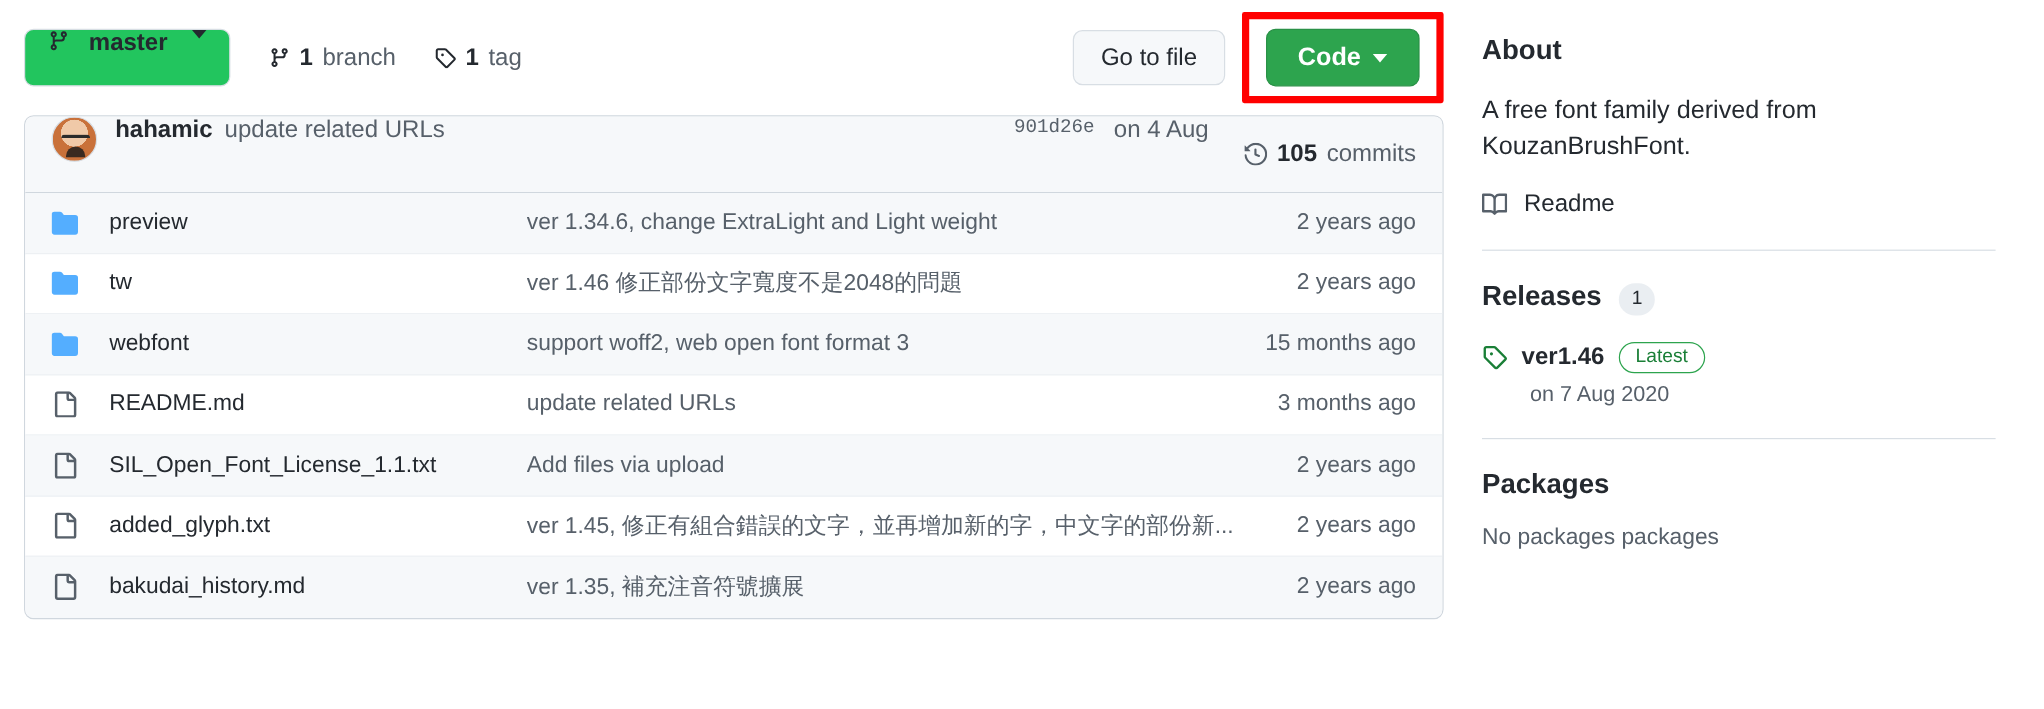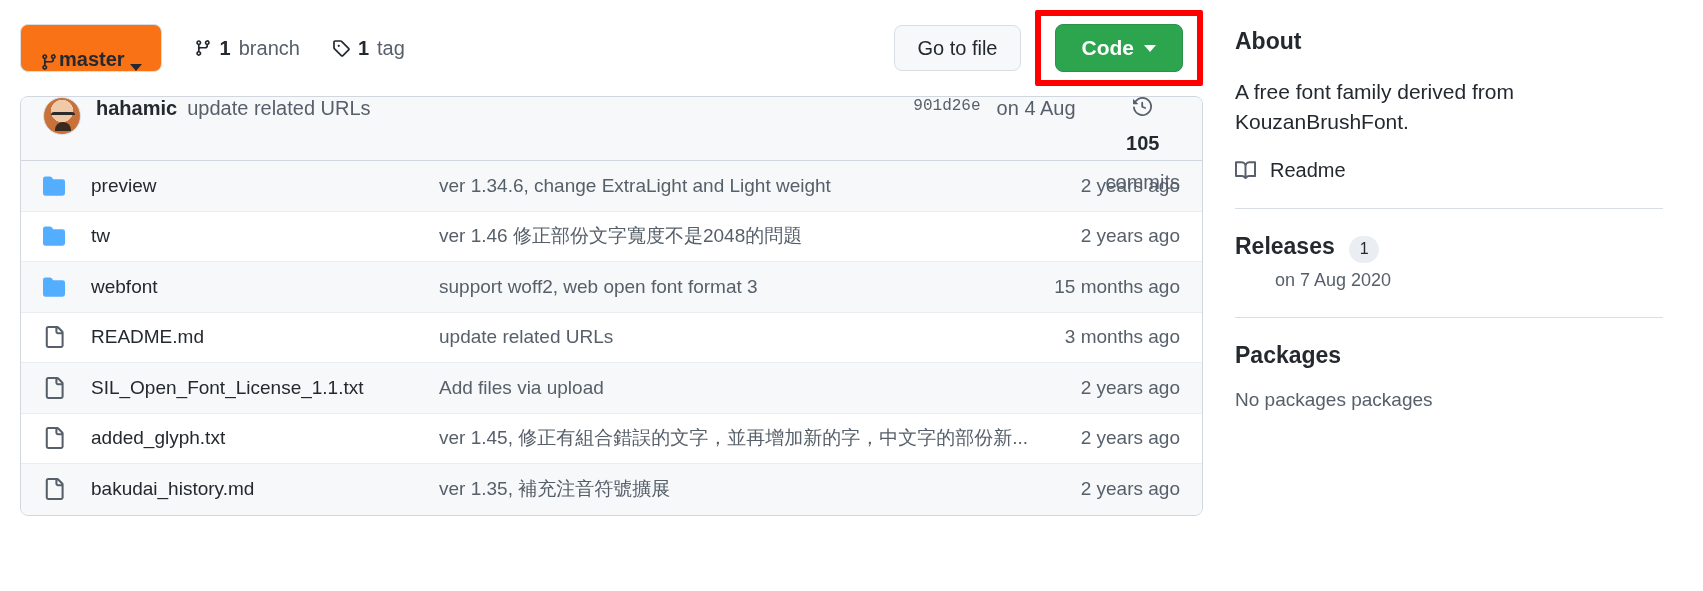--- a/index.html
+++ b/index.html
@@ -10,23 +10,23 @@
     color: #24292f;
     overflow: hidden;
   }
   .page { display: flex; width: 1703px; height: 591px; }
   .left-col { width: 1225px; padding: 0 22px 0 20px; position: relative; }
   .right-col { width: 478px; padding: 28px 40px 0 10px; }
 
   
   .toolbar { display: flex; align-items: center; height: 96px; }
   .branch-btn {
-    display: flex; align-items: flex-end; gap: 1px;
+    display: flex; align-items: flex-start; gap: 16px;
     height: 48px; padding: 0 19px;
-    background: #f97316; border: 1px solid #d8dee4;
+    background: #22c55e; border: 1px solid #d8dee4;
     border-radius: 8px; font-size: 20px; font-weight: 600; color: #24292f;
     cursor: pointer;
   }
   .branch-btn .caret {
     width: 0; height: 0; margin-left: 4px;
     border-left: 6px solid transparent; border-right: 6px solid transparent;
     border-top: 7px solid #24292f;
   }
   .meta-link {
     display: flex; align-items: center; gap: 8px;
@@ -79,22 +79,22 @@
     width: 16px; height: 9px; background: #3a2a20; border-radius: 8px 8px 0 0;
   }
   .commit-author { margin-left: 15px; font-size: 20px; font-weight: 600; color: #24292f; cursor: pointer; }
   .commit-msg { margin-left: 10px; font-size: 20px; color: #57606a; cursor: pointer; }
   .commit-hash {
     margin-left: auto; font-family: "Liberation Mono", "DejaVu Sans Mono", monospace;
     font-size: 16px; color: #57606a; cursor: pointer;
   }
   .commit-date { margin-left: 16px; font-size: 20px; color: #57606a; }
   .commit-count {
-    display: flex; align-items: center; gap: 16px;
-    margin-left: 30px; font-size: 20px; color: #57606a; cursor: pointer; flex-direction: column;
+    display: flex; align-items: center; gap: 8px;
+    margin-left: 30px; font-size: 20px; color: #57606a; cursor: pointer;
   }
   .commit-count b { color: #24292f; font-weight: 600; }
 
   .frow {
     display: flex; align-items: center;
     height: 50.5px; padding: 0 22px;
     border-bottom: 1px solid #eaeef2; background: #ffffff; gap: 8px;
   }
   .frow.alt { background: #f6f8fa; }
   .frow:last-child { border-bottom: none; justify-content: flex-end; }
@@ -293,20 +293,29 @@
       <span>Readme</span>
     </div>
 
     <div class="side-sep"></div>
 
     <div>
       <span class="side-h">Releases</span>
       <span class="counter">1</span>
     </div>
 
+    <div class="rel-row">
+      <span>
+        <svg width="21" height="21" viewBox="0 0 16 16" fill="#1a7f37">
+          <path d="M1 7.775V2.75C1 1.784 1.784 1 2.75 1h5.025c.464 0 .91.184 1.238.513l6.25 6.25a1.75 1.75 0 0 1 0 2.474l-5.026 5.026a1.75 1.75 0 0 1-2.474 0l-6.25-6.25A1.752 1.752 0 0 1 1 7.775Zm1.5 0c0 .066.026.13.073.177l6.25 6.25a.25.25 0 0 0 .354 0l5.025-5.025a.25.25 0 0 0 0-.354l-6.25-6.25a.25.25 0 0 0-.177-.073H2.75a.25.25 0 0 0-.25.25ZM6 5a1 1 0 1 1 0 2 1 1 0 0 1 0-2Z"></path>
+        </svg>
+      </span>
+      <span class="rel-name">ver1.46</span>
+      <span class="latest-badge">Latest</span>
+    </div>
     <div class="rel-date">on 7 Aug 2020</div>
 
     <div class="side-sep"></div>
 
     <div class="side-h">Packages</div>
     <div class="pkg-none">No packages packages</div>
   </div>
 </div>
 
 </body></html>

